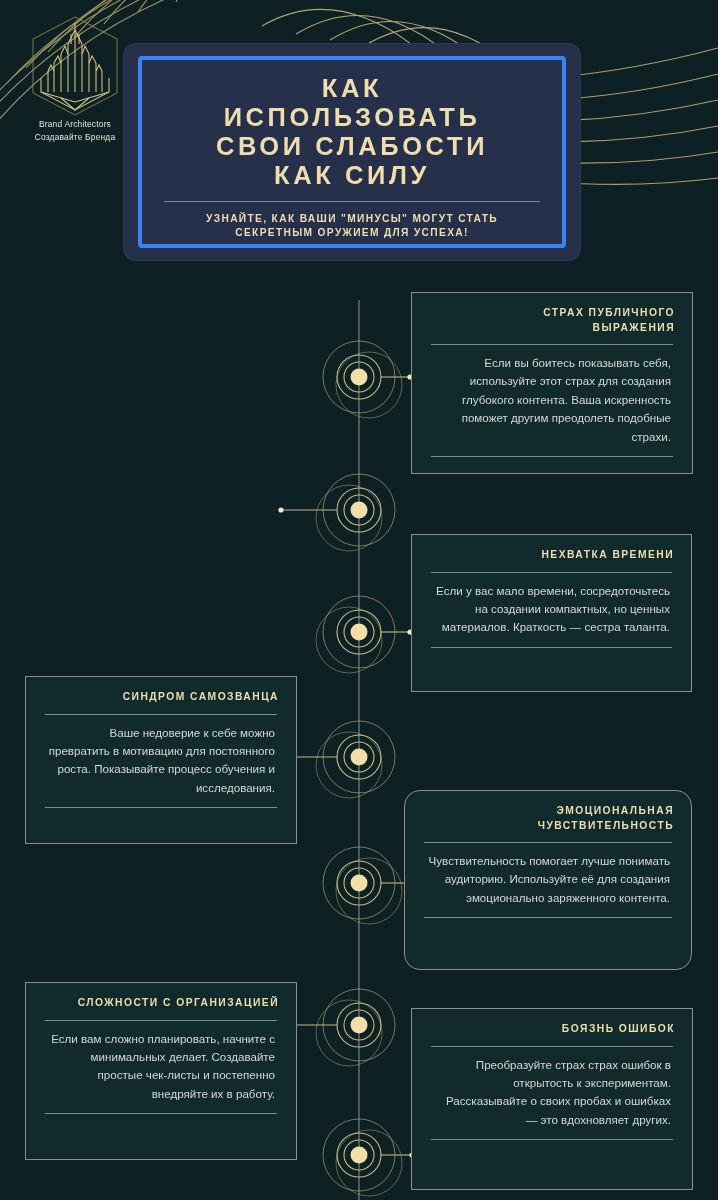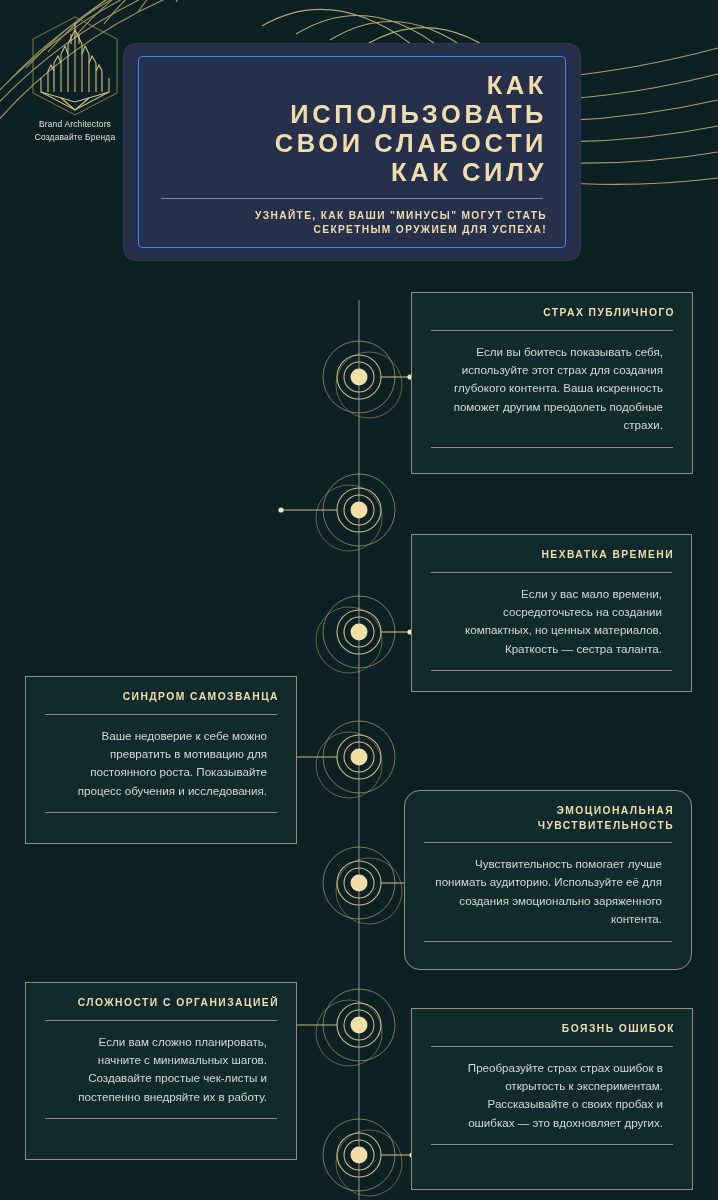--- a/index.html
+++ b/index.html
@@ -55,25 +55,25 @@
     border-radius: 12px;
     box-shadow: 0 0 0 1px #2d3857;
     z-index: 6;
   }
   #title-inner {
     position: absolute;
     left: 14px;
     top: 12px;
     right: 14px;
     bottom: 12px;
-    border: 1px solid #3b82f6;
+    border: 4px solid #3b82f6;
     border-radius: 4px;
     box-sizing: border-box;
     padding: 14px 18px 0 18px;
-    text-align: right;
+    text-align: center;
   }
   #title-heading {
     color: #efddae;
     font-size: 25.5px;
     font-weight: bold;
     letter-spacing: 3.6px;
     line-height: 29px;
     margin: 0;
     text-transform: uppercase;
   }
@@ -127,21 +127,21 @@
   .card-title .tline { display: block; }
   .rule {
     height: 1px;
     background: #8a8b7c;
     margin: 9px 2px;
   }
   .card-body {
     color: #d4d9d4;
     font-size: 11.6px;
     line-height: 18.4px;
-    margin: 12px;
+    margin: 4px;
   }
   .rule-bottom { margin-top: 10px; }
 </style>
 </head>
 <body>
 
 <div id="page">
 
   <svg id="bg-decor" viewBox="0 0 718 1200" xmlns="http://www.w3.org/2000/svg">
     <g fill="none" stroke="#b7a86b" stroke-width="1.1" opacity="0.85">
@@ -287,20 +287,21 @@
       <circle cx="359" cy="1155" r="8.5" fill="#f2dfa8"></circle>
       <line x1="381" y1="1155" x2="412" y2="1155" stroke="#c5b57e" stroke-width="1.1"></line>
       <circle cx="412" cy="1155" r="2.6" fill="#efe6cc"></circle>
     </g>
   </svg>
 
   <div class="card" style="left:411px; top:292px; width:282px; height:182px;">
     <div class="card-pad">
       <div class="card-title">
         <span class="tline">СТРАХ ПУБЛИЧНОГО</span>
+        <span class="tline">ВЫРАЖЕНИЯ</span>
       </div>
       <div class="rule"></div>
       <p class="card-body">Если вы боитесь показывать себя, используйте этот страх для создания глубокого контента. Ваша искренность поможет другим преодолеть подобные страхи.</p>
       <div class="rule rule-bottom"></div>
     </div>
   </div>
 
 
   <div class="card" style="left:411px; top:534px; width:281px; height:158px;">
     <div class="card-pad">
@@ -335,21 +336,21 @@
       <div class="rule rule-bottom"></div>
     </div>
   </div>
 
   <div class="card" style="left:25px; top:982px; width:272px; height:178px;">
     <div class="card-pad">
       <div class="card-title">
         <span class="tline">СЛОЖНОСТИ С ОРГАНИЗАЦИЕЙ</span>
       </div>
       <div class="rule"></div>
-      <p class="card-body">Если вам сложно планировать, начните с минимальных шагов. Создавайте простые чек-листы и постепенно внедряйте их в работу.</p>
+      <p class="card-body">Если вам сложно планировать, начните с минимальных делает. Создавайте простые чек-листы и постепенно внедряйте их в работу.</p>
       <div class="rule rule-bottom"></div>
     </div>
   </div>
 
   <div class="card" style="left:411px; top:1008px; width:282px; height:182px;">
     <div class="card-pad">
       <div class="card-title">
         <span class="tline">БОЯЗНЬ ОШИБОК</span>
       </div>
       <div class="rule"></div>

